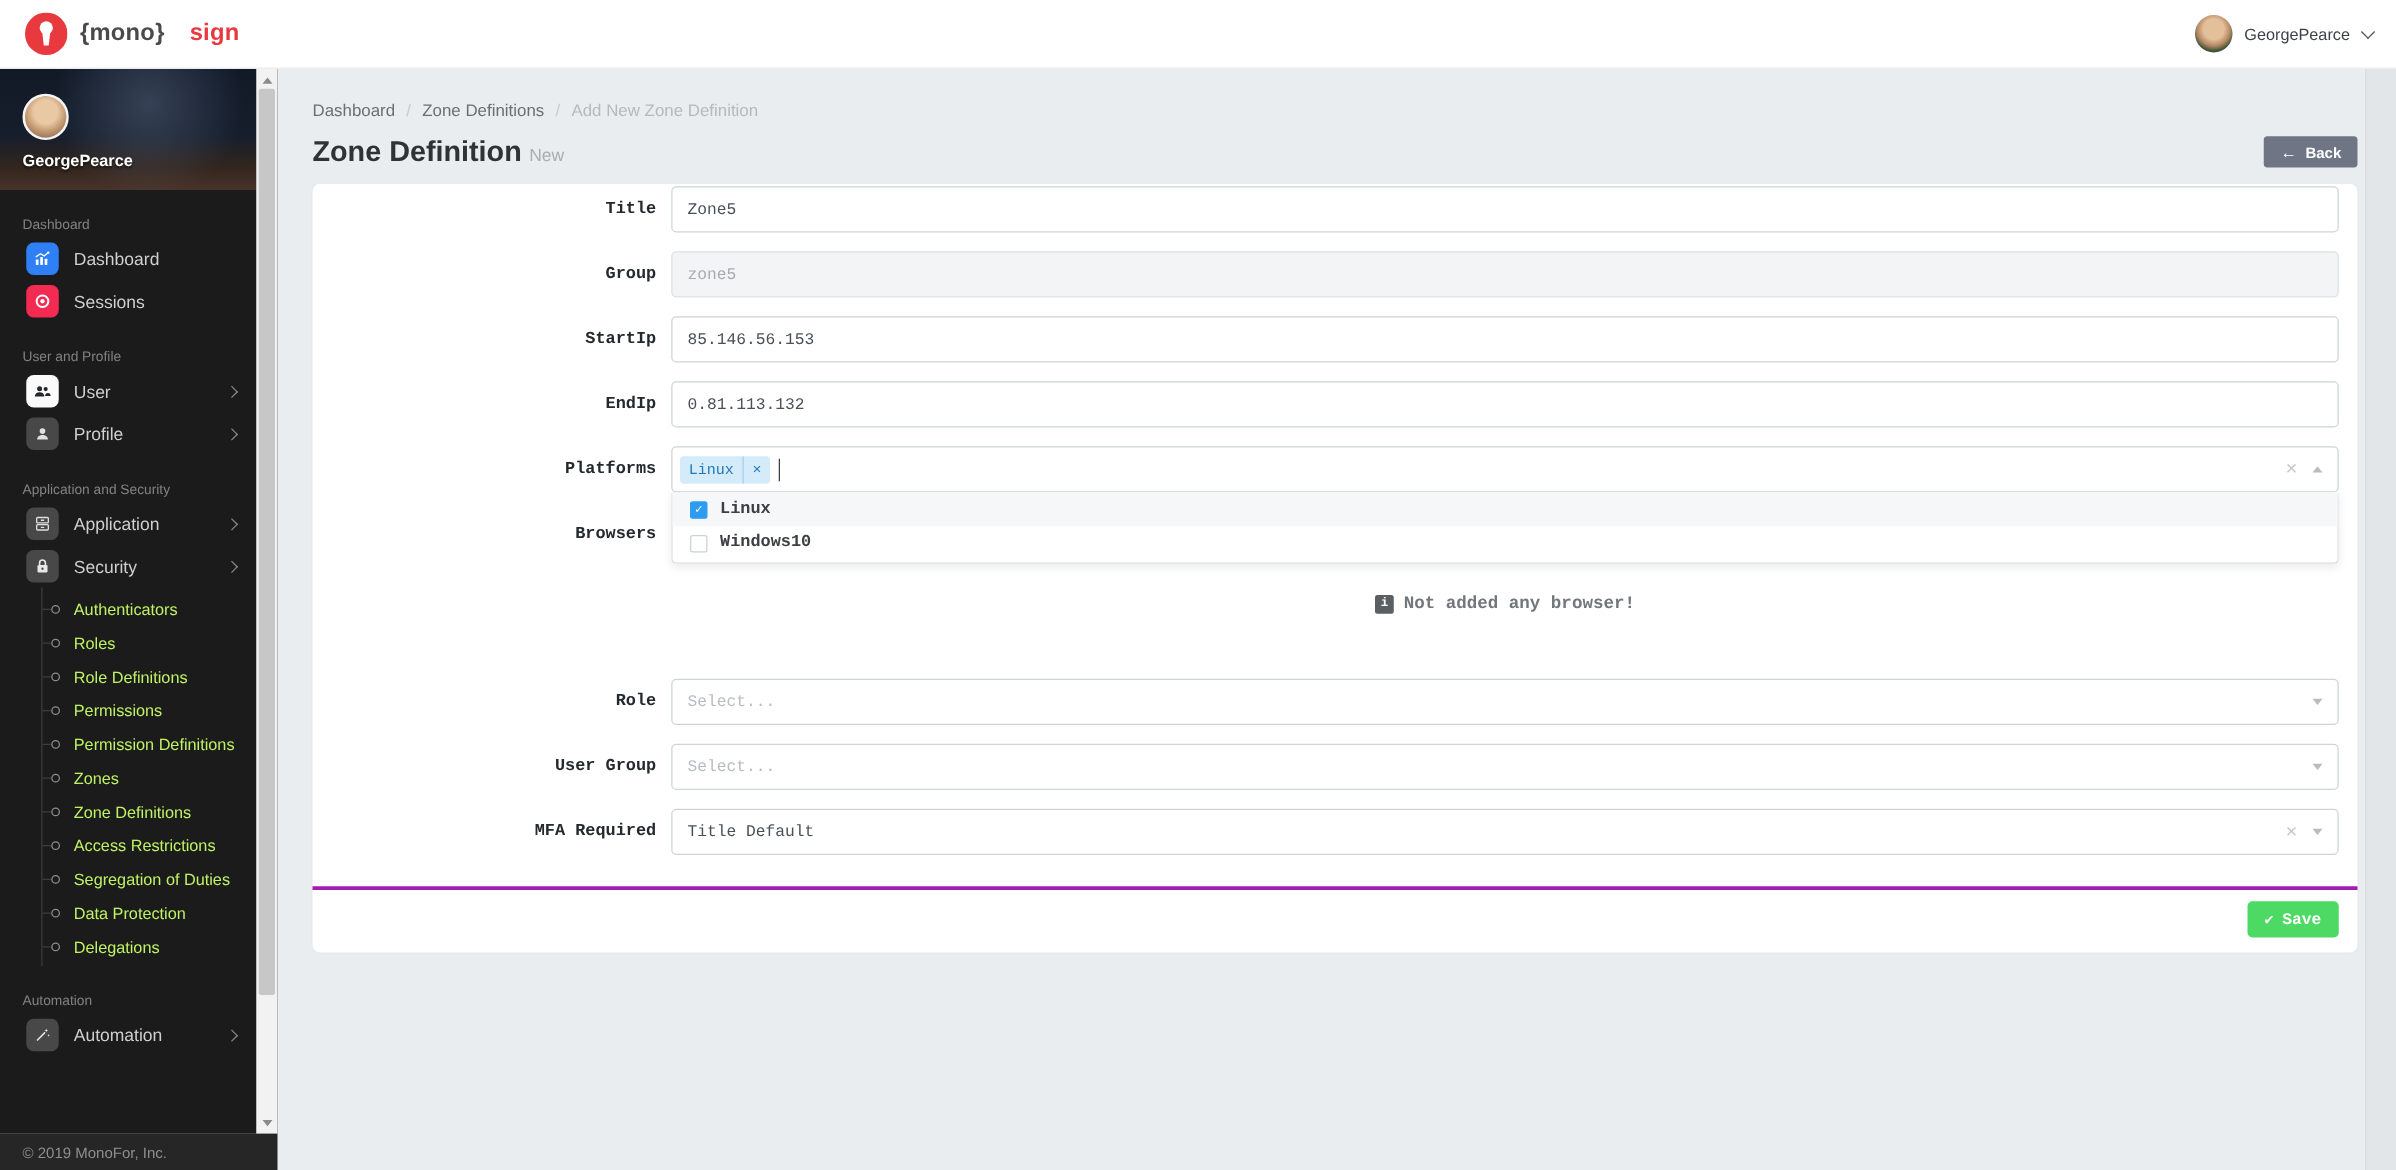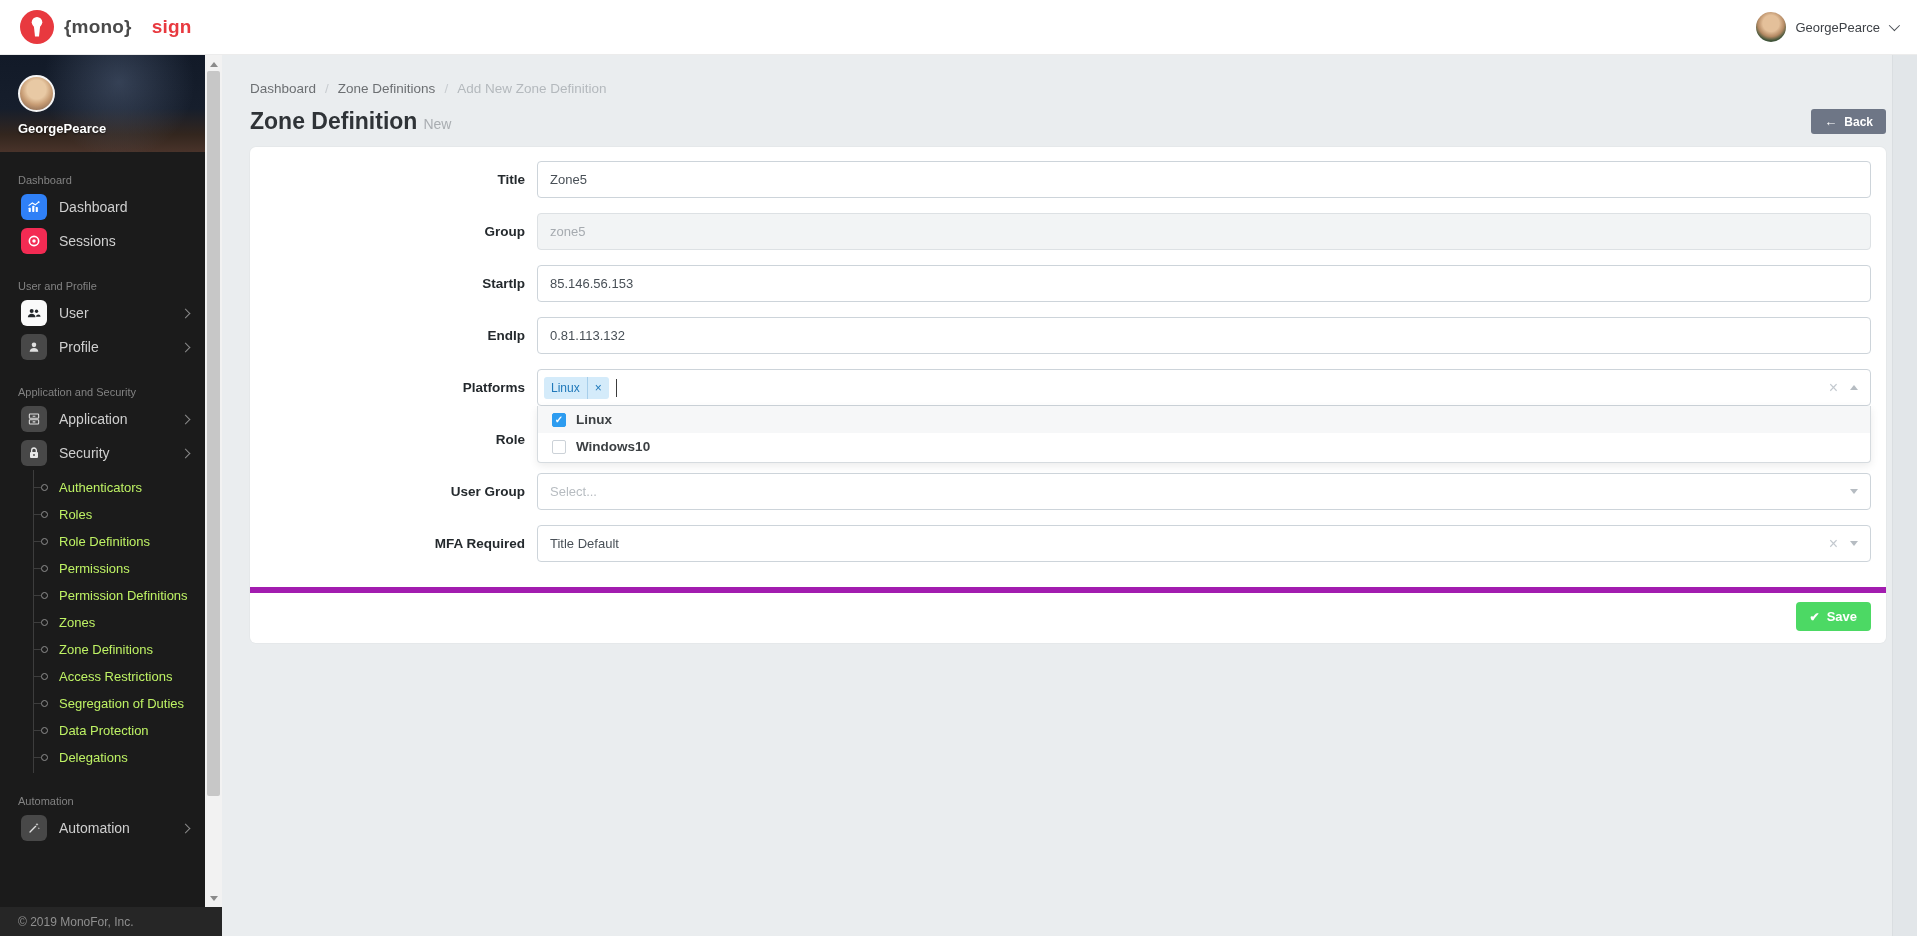--- a/index.html
+++ b/index.html
@@ -78,22 +78,22 @@
   .bc-current { color:#b4b9bd; }
 
   .title-row { display:flex; align-items:center; justify-content:space-between; margin-top:12px; padding-right:3px; }
   .page-title { font-size:23px; font-weight:700; color:#2f3337; }
   .page-title small { font-size:14px; font-weight:400; color:#a9adb1; margin-left:6px; }
   .btn-back { background:#6e7686; color:#fff; border:none; border-radius:3px; font-family:inherit;
               font-size:12px; font-weight:700; padding:5px 13px; cursor:pointer; display:flex;
               align-items:flex-end; gap:7px;margin-left:38px; }
   .back-arrow::before { content:"←"; font-size:13px; }
 
-  .card { background:#fff; border-radius:6px; margin-top:12px; margin-right:3px; padding-top:14px;
-          box-shadow:0 0 0 1px rgba(0,0,0,0.02); }
+  .card { background:#fff; border-radius:6px; margin-top:12px; margin-right:3px; padding-top:2px;
+          box-shadow:0 0 0 1px rgba(0,0,0,0.02);font-family:Liberation Mono, monospace; }
   .form-row { display:flex; align-items:center; margin-bottom:15px; padding-right:15px; }
   .form-row.align-top { align-items:flex-start; }
   .form-label { width:287px; min-width:287px; text-align:right; padding-right:12px; font-size:13.5px;
                 font-weight:700; color:#24292d; line-height:37px; }
   .ctrl { flex:1; position:relative; }
 
   .form-input { width:100%; height:37px; border:1px solid #cdd4da; border-radius:4px; padding:0 12px;
                 font-family:inherit; font-size:13px; color:#495057; background:#fff; outline:none; }
   .form-input:disabled { background:#f2f4f5; color:#a6abb0; border-color:#dde1e4; }
 
@@ -129,21 +129,21 @@
   .checkbox.checked { background:#2d9cf0; border-color:#2d9cf0; }
   .checkbox.checked::before { content:"✓"; color:#fff; font-size:10px; font-weight:700; }
 
   .browsers-area { flex:1; height:119px; text-align:center; }
   .empty-msg { display:inline-flex; align-items:center; gap:8px; margin-top:66px; color:#72777b;
                font-size:14px; font-weight:700; }
   .info-icon { width:15px; height:15px; background:#595f63; border-radius:2px; color:#fff; font-size:10px;
                font-weight:700; display:inline-flex; align-items:center; justify-content:center; }
   .info-icon::before { content:"i"; }
 
-  .card-footer { margin-top:25px; border-top:6px solid #a21caf; padding:9px 15px 12px;
+  .card-footer { margin-top:25px; border-top:3px solid #a21caf; padding:9px 15px 12px;
                  display:flex; justify-content:flex-end; }
   .btn-save { background:#4cd964; color:#fff; border:none; border-radius:4px; font-family:inherit;
               font-size:13px; font-weight:700; padding:6px 14px; height:29px; cursor:pointer;
               display:flex; align-items:center; gap:7px; }
   .check-icon::before { content:"✔"; font-size:12px; }
 </style>
 </head>
 <body>
 
 <header class="topbar">
@@ -350,20 +350,29 @@
             <span class="option-label">Linux</span>
           </div>
           <div class="option">
             <span class="checkbox"></span>
             <span class="option-label">Windows10</span>
           </div>
         </div>
       </div>
     </div>
 
+    <div class="form-row align-top">
+      <label class="form-label">Browsers</label>
+      <div class="browsers-area">
+        <div class="empty-msg">
+          <span class="info-icon"></span>
+          <span>Not added any browser!</span>
+        </div>
+      </div>
+    </div>
 
     <div class="form-row">
       <label class="form-label">Role</label>
       <div class="ctrl">
         <div class="select">
           <span class="select-placeholder">Select...</span>
           <span class="select-icons">
               <span class="caret-down"></span>
             </span>
         </div>

